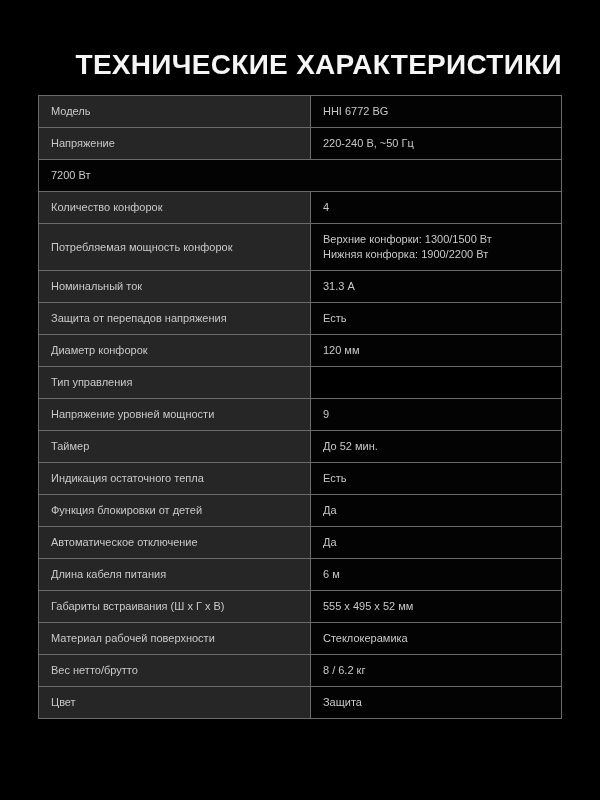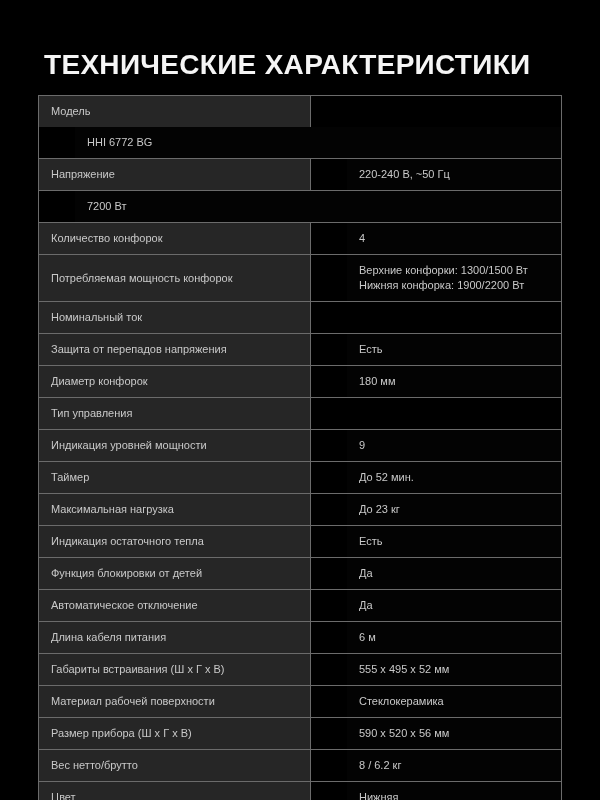--- a/index.html
+++ b/index.html
@@ -15,48 +15,48 @@
   }
   .title {
     color: var(--title-text, #fff);
     font-size: 28px;
     line-height: 30px;
     font-weight: bold;
     letter-spacing: 0.3px;
     padding-left: 6px;
     margin-bottom: 15px;
     white-space: nowrap;
+    text-align: right;
   }
   .spec-table {
     width: 100%;
     border: 1px solid var(--border, #6b6b6b);
   }
   .row {
     display: flex;
     border-top: 1px solid var(--border, #6b6b6b);
   }
-  .row:first-child { border-top: none; flex-direction: column; }
+  .row:first-child { border-top: none; }
   .cell {
     font-size: 11px;
     line-height: 15px;
     color: var(--cell-text, #c9c9c9);
     padding: 8px 12px;
     display: flex;
     align-items: center;
   }
   .cell.label {
     width: 52.1%;
     background: var(--label-cell-bg, #262626);
     border-right: 1px solid var(--border, #6b6b6b);
   }
   .cell.value {
     flex: 1;
     background: var(--value-cell-bg, #000);
     white-space: pre-line;
-    margin-left: 36px;
   }
 </style>
 </head>
 <body>
 
 <div class="page">
   <div class="title">ТЕХНИЧЕСКИЕ ХАРАКТЕРИСТИКИ</div>
 
   <div class="spec-table">
     <div class="row">
@@ -74,43 +74,40 @@
       <div class="cell label">Количество конфорок</div>
       <div class="cell value">4</div>
     </div>
     <div class="row">
       <div class="cell label">Потребляемая мощность конфорок</div>
       <div class="cell value">Верхние конфорки: 1300/1500 Вт
 Нижняя конфорка: 1900/2200 Вт</div>
     </div>
     <div class="row">
       <div class="cell label">Номинальный ток</div>
+      <div class="cell value">31.3 А</div>
     </div>
     <div class="row">
       <div class="cell label">Защита от перепадов напряжения</div>
       <div class="cell value">Есть</div>
     </div>
     <div class="row">
       <div class="cell label">Диаметр конфорок</div>
-      <div class="cell value">180 мм</div>
+      <div class="cell value">120 мм</div>
     </div>
     <div class="row">
       <div class="cell label">Тип управления</div>
     </div>
     <div class="row">
-      <div class="cell label">Индикация уровней мощности</div>
+      <div class="cell label">Напряжение уровней мощности</div>
       <div class="cell value">9</div>
     </div>
     <div class="row">
       <div class="cell label">Таймер</div>
       <div class="cell value">До 52 мин.</div>
-    </div>
-    <div class="row">
-      <div class="cell label">Максимальная нагрузка</div>
-      <div class="cell value">До 23 кг</div>
     </div>
     <div class="row">
       <div class="cell label">Индикация остаточного тепла</div>
       <div class="cell value">Есть</div>
     </div>
     <div class="row">
       <div class="cell label">Функция блокировки от детей</div>
       <div class="cell value">Да</div>
     </div>
     <div class="row">
@@ -123,25 +120,21 @@
     </div>
     <div class="row">
       <div class="cell label">Габариты встраивания (Ш х Г х В)</div>
       <div class="cell value">555 х 495 х 52 мм</div>
     </div>
     <div class="row">
       <div class="cell label">Материал рабочей поверхности</div>
       <div class="cell value">Стеклокерамика</div>
     </div>
     <div class="row">
-      <div class="cell label">Размер прибора (Ш х Г х В)</div>
-      <div class="cell value">590 х 520 х 56 мм</div>
-    </div>
-    <div class="row">
       <div class="cell label">Вес нетто/брутто</div>
       <div class="cell value">8 / 6.2 кг</div>
     </div>
     <div class="row">
       <div class="cell label">Цвет</div>
-      <div class="cell value">Нижняя</div>
+      <div class="cell value">Защита</div>
     </div>
   </div>
 </div>
 
 </body></html>

